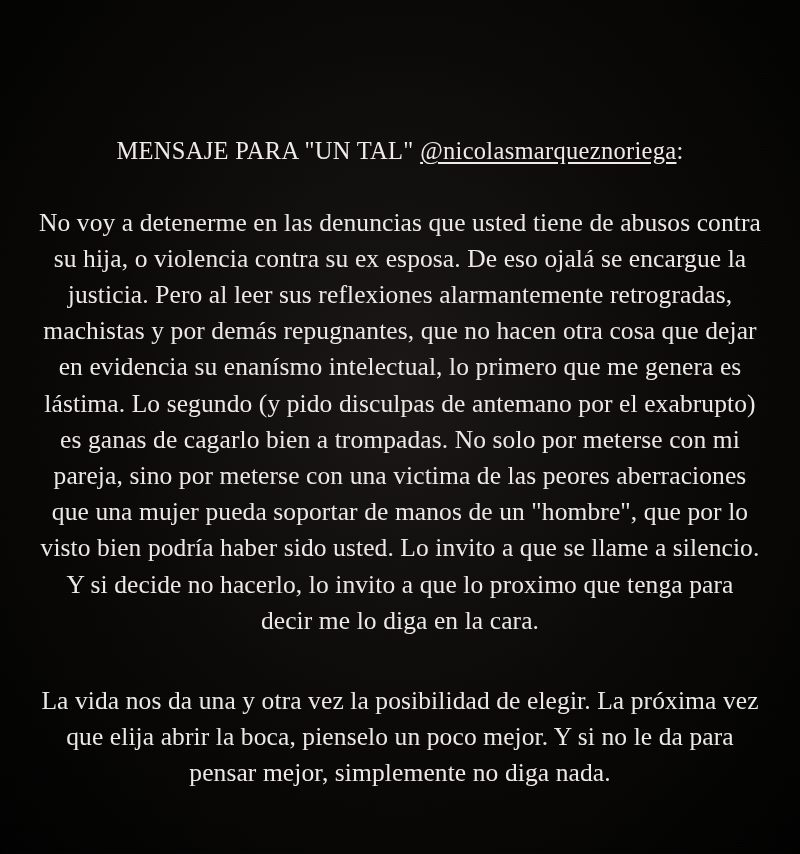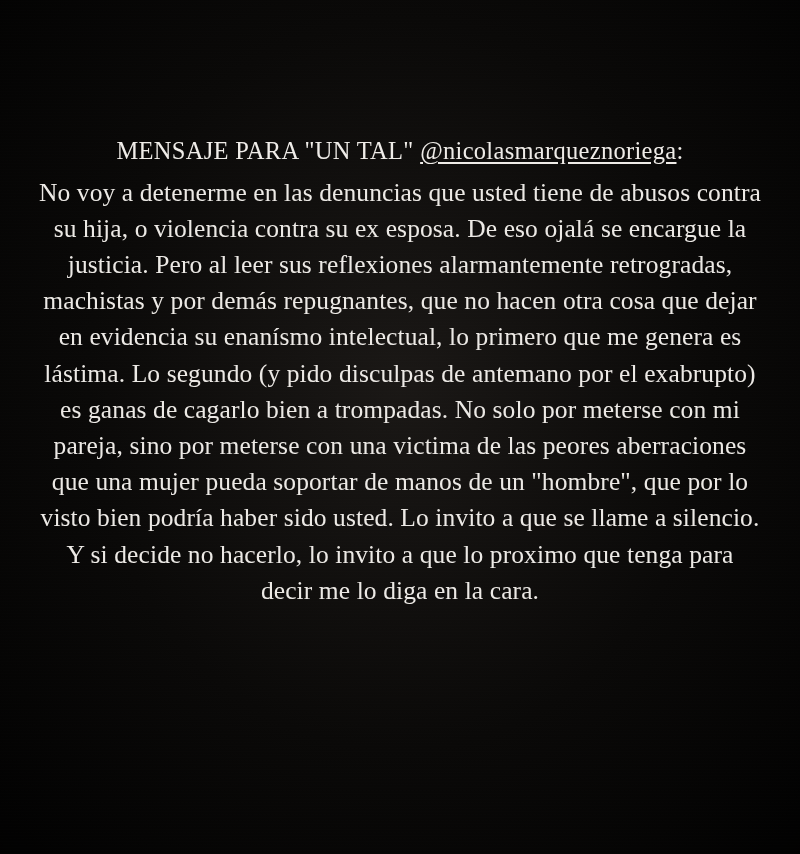--- a/index.html
+++ b/index.html
@@ -48,21 +48,21 @@
   }
   .heading .handle {
     text-decoration: underline;
     text-underline-offset: 3px;
     text-align: center;
   }
   .heading .colon {
     text-decoration: none;
   }
   .para {
-    margin-top: 8px;
+    margin-top: 38px;
     text-align: center;
     font-size: 25.5px;
     line-height: 1.42;
     color: #ece9e5;
     letter-spacing: 0.1px;
   }
   .para.second {
     margin-top: 44px;
   }
   .noise {
@@ -83,17 +83,18 @@
 
   <div class="content">
 
     <div class="heading">
       <span>MENSAJE PARA "UN TAL"</span>
       <span class="handle">@nicolasmarqueznoriega</span><span class="colon">:</span>
     </div>
 
     <div class="para first">No voy a detenerme en las denuncias que usted tiene de abusos contra su hija, o violencia contra su ex esposa. De eso ojalá se encargue la justicia. Pero al leer sus reflexiones alarmantemente retrogradas, machistas y por demás repugnantes, que no hacen otra cosa que dejar en evidencia su enanísmo intelectual, lo primero que me genera es lástima. Lo segundo (y pido disculpas de antemano por el exabrupto) es ganas de cagarlo bien a trompadas. No solo por meterse con mi pareja, sino por meterse con una victima de las peores aberraciones que una mujer pueda soportar de manos de un "hombre", que por lo visto bien podría haber sido usted. Lo invito a que se llame a silencio. Y si decide no hacerlo, lo invito a que lo proximo que tenga para decir me lo diga en la cara.</div>
 
+    <div class="para second">La vida nos da una y otra vez la posibilidad de elegir. La próxima vez que elija abrir la boca, pienselo un poco mejor. Y si no le da para pensar mejor, simplemente no diga nada.</div>
 
   </div>
 
   <div class="noise"></div>
 </div>
 
 </body></html>

